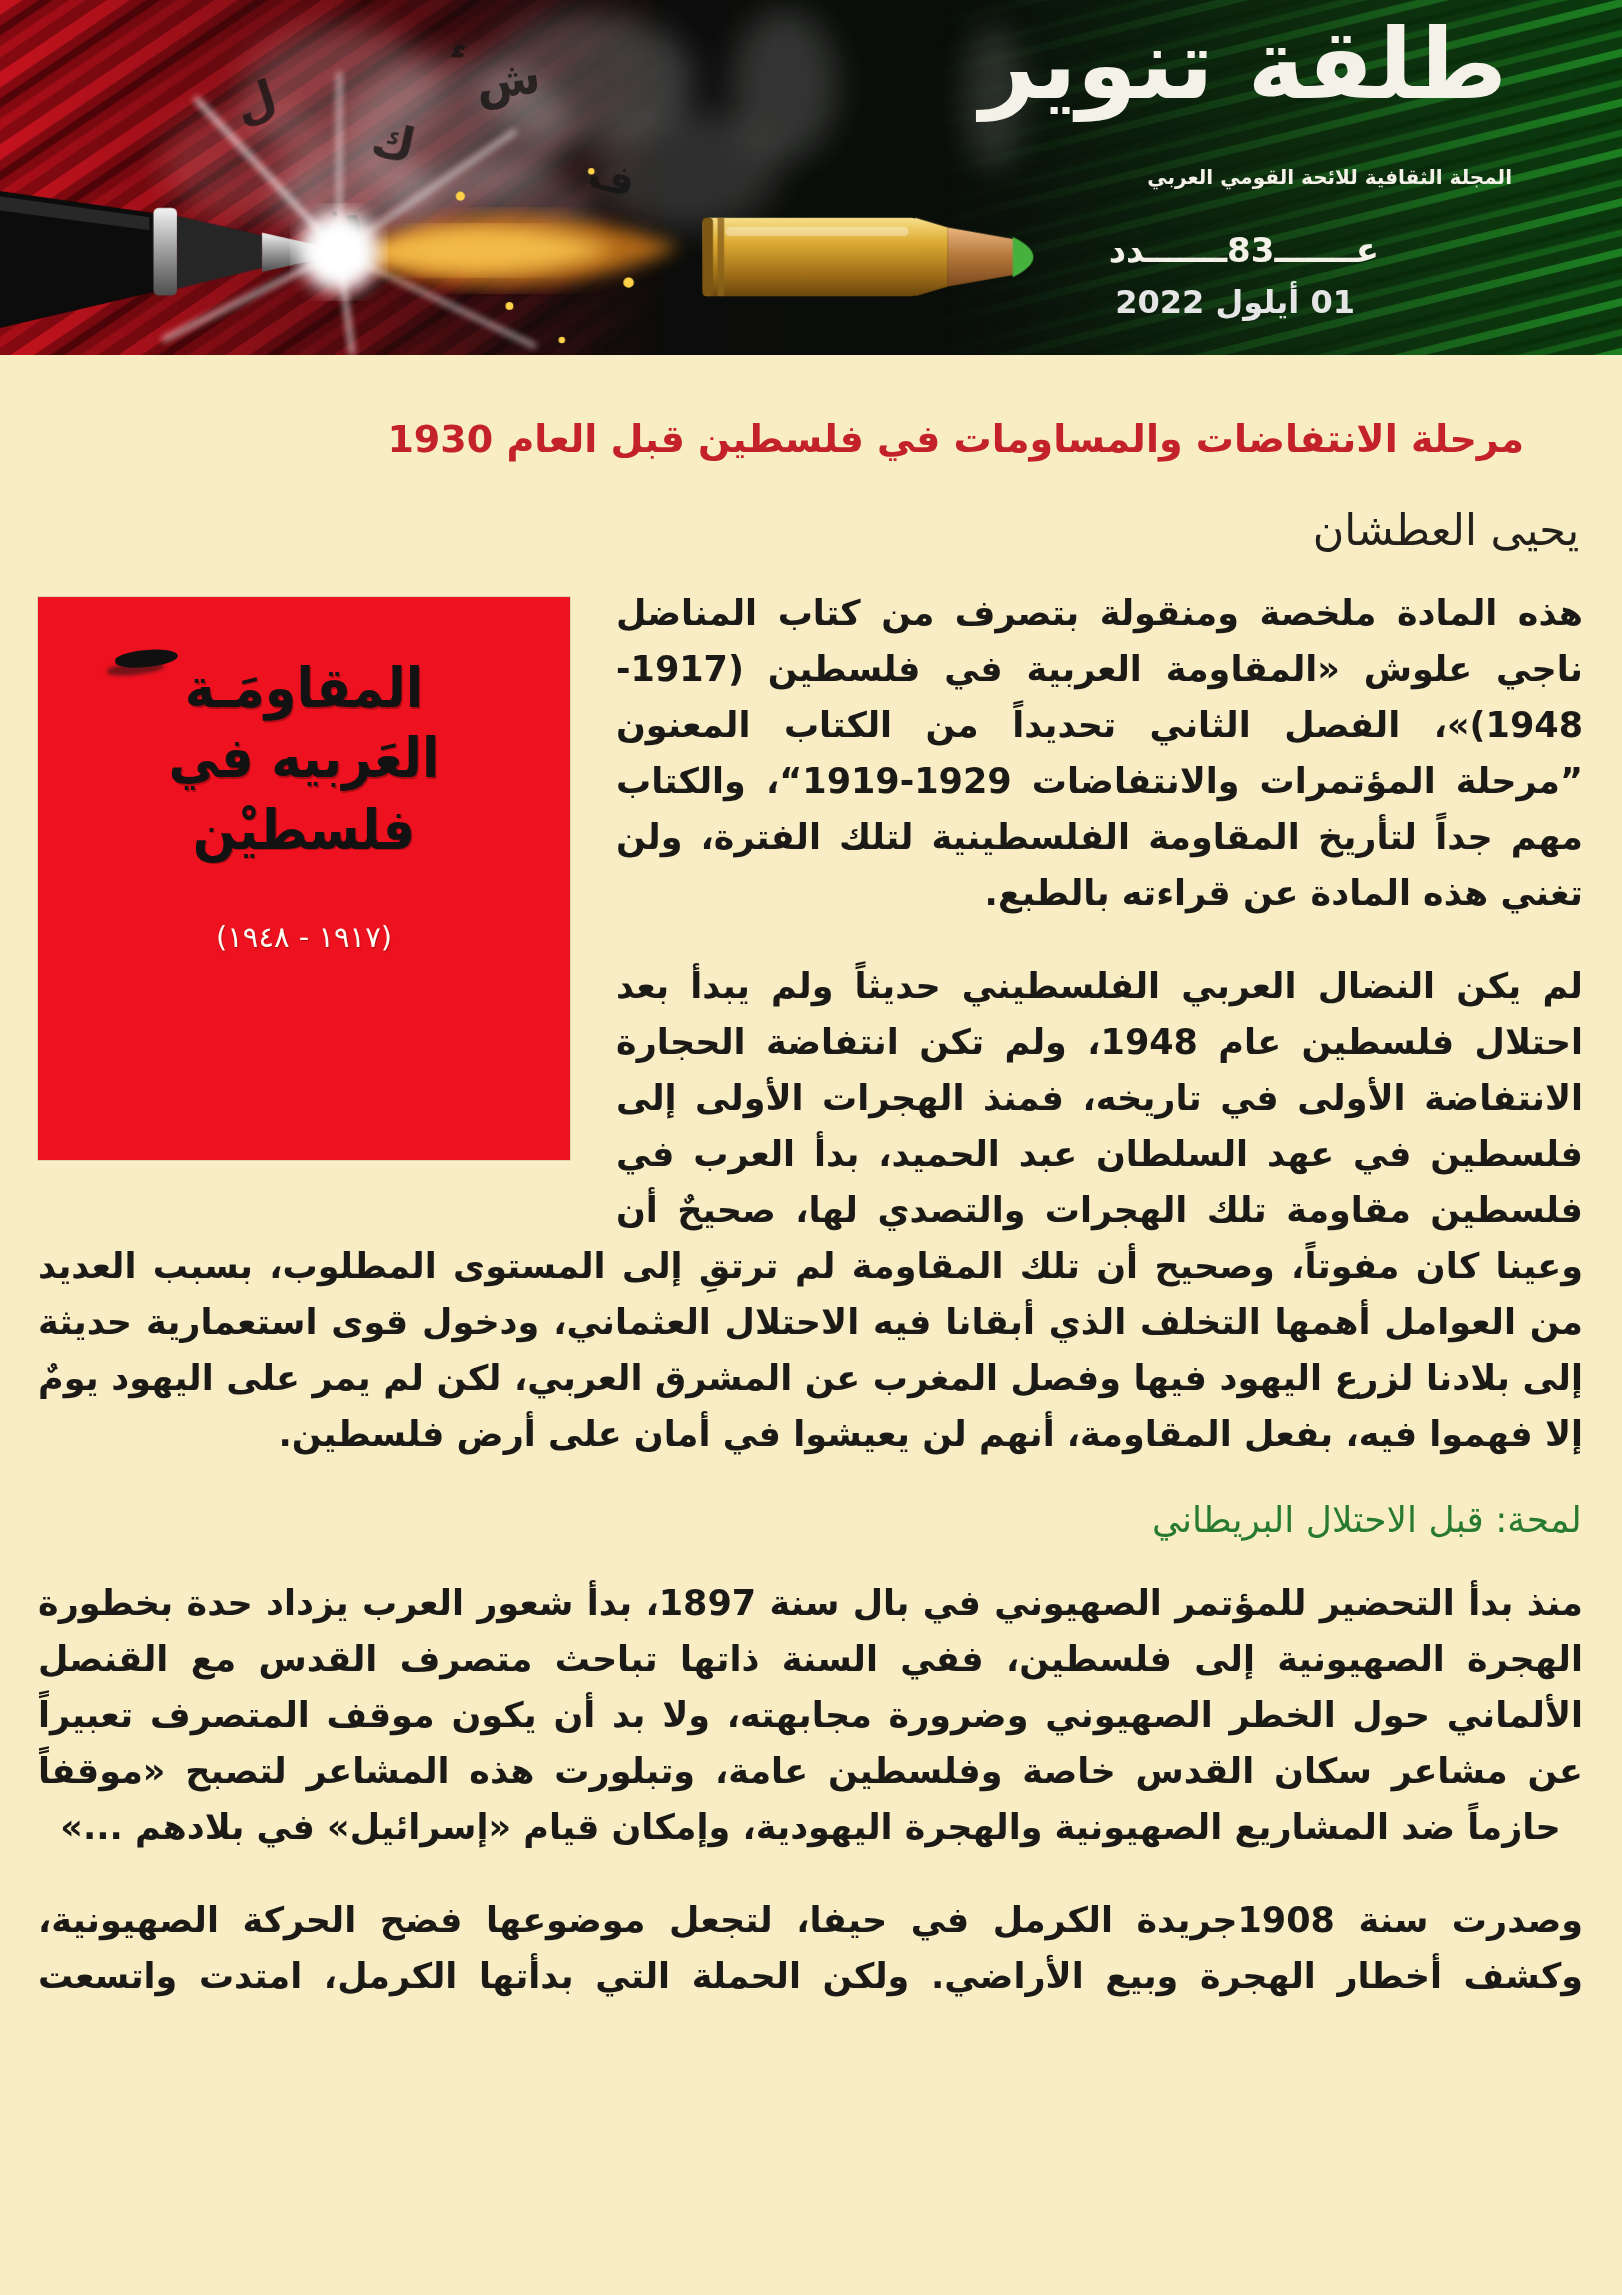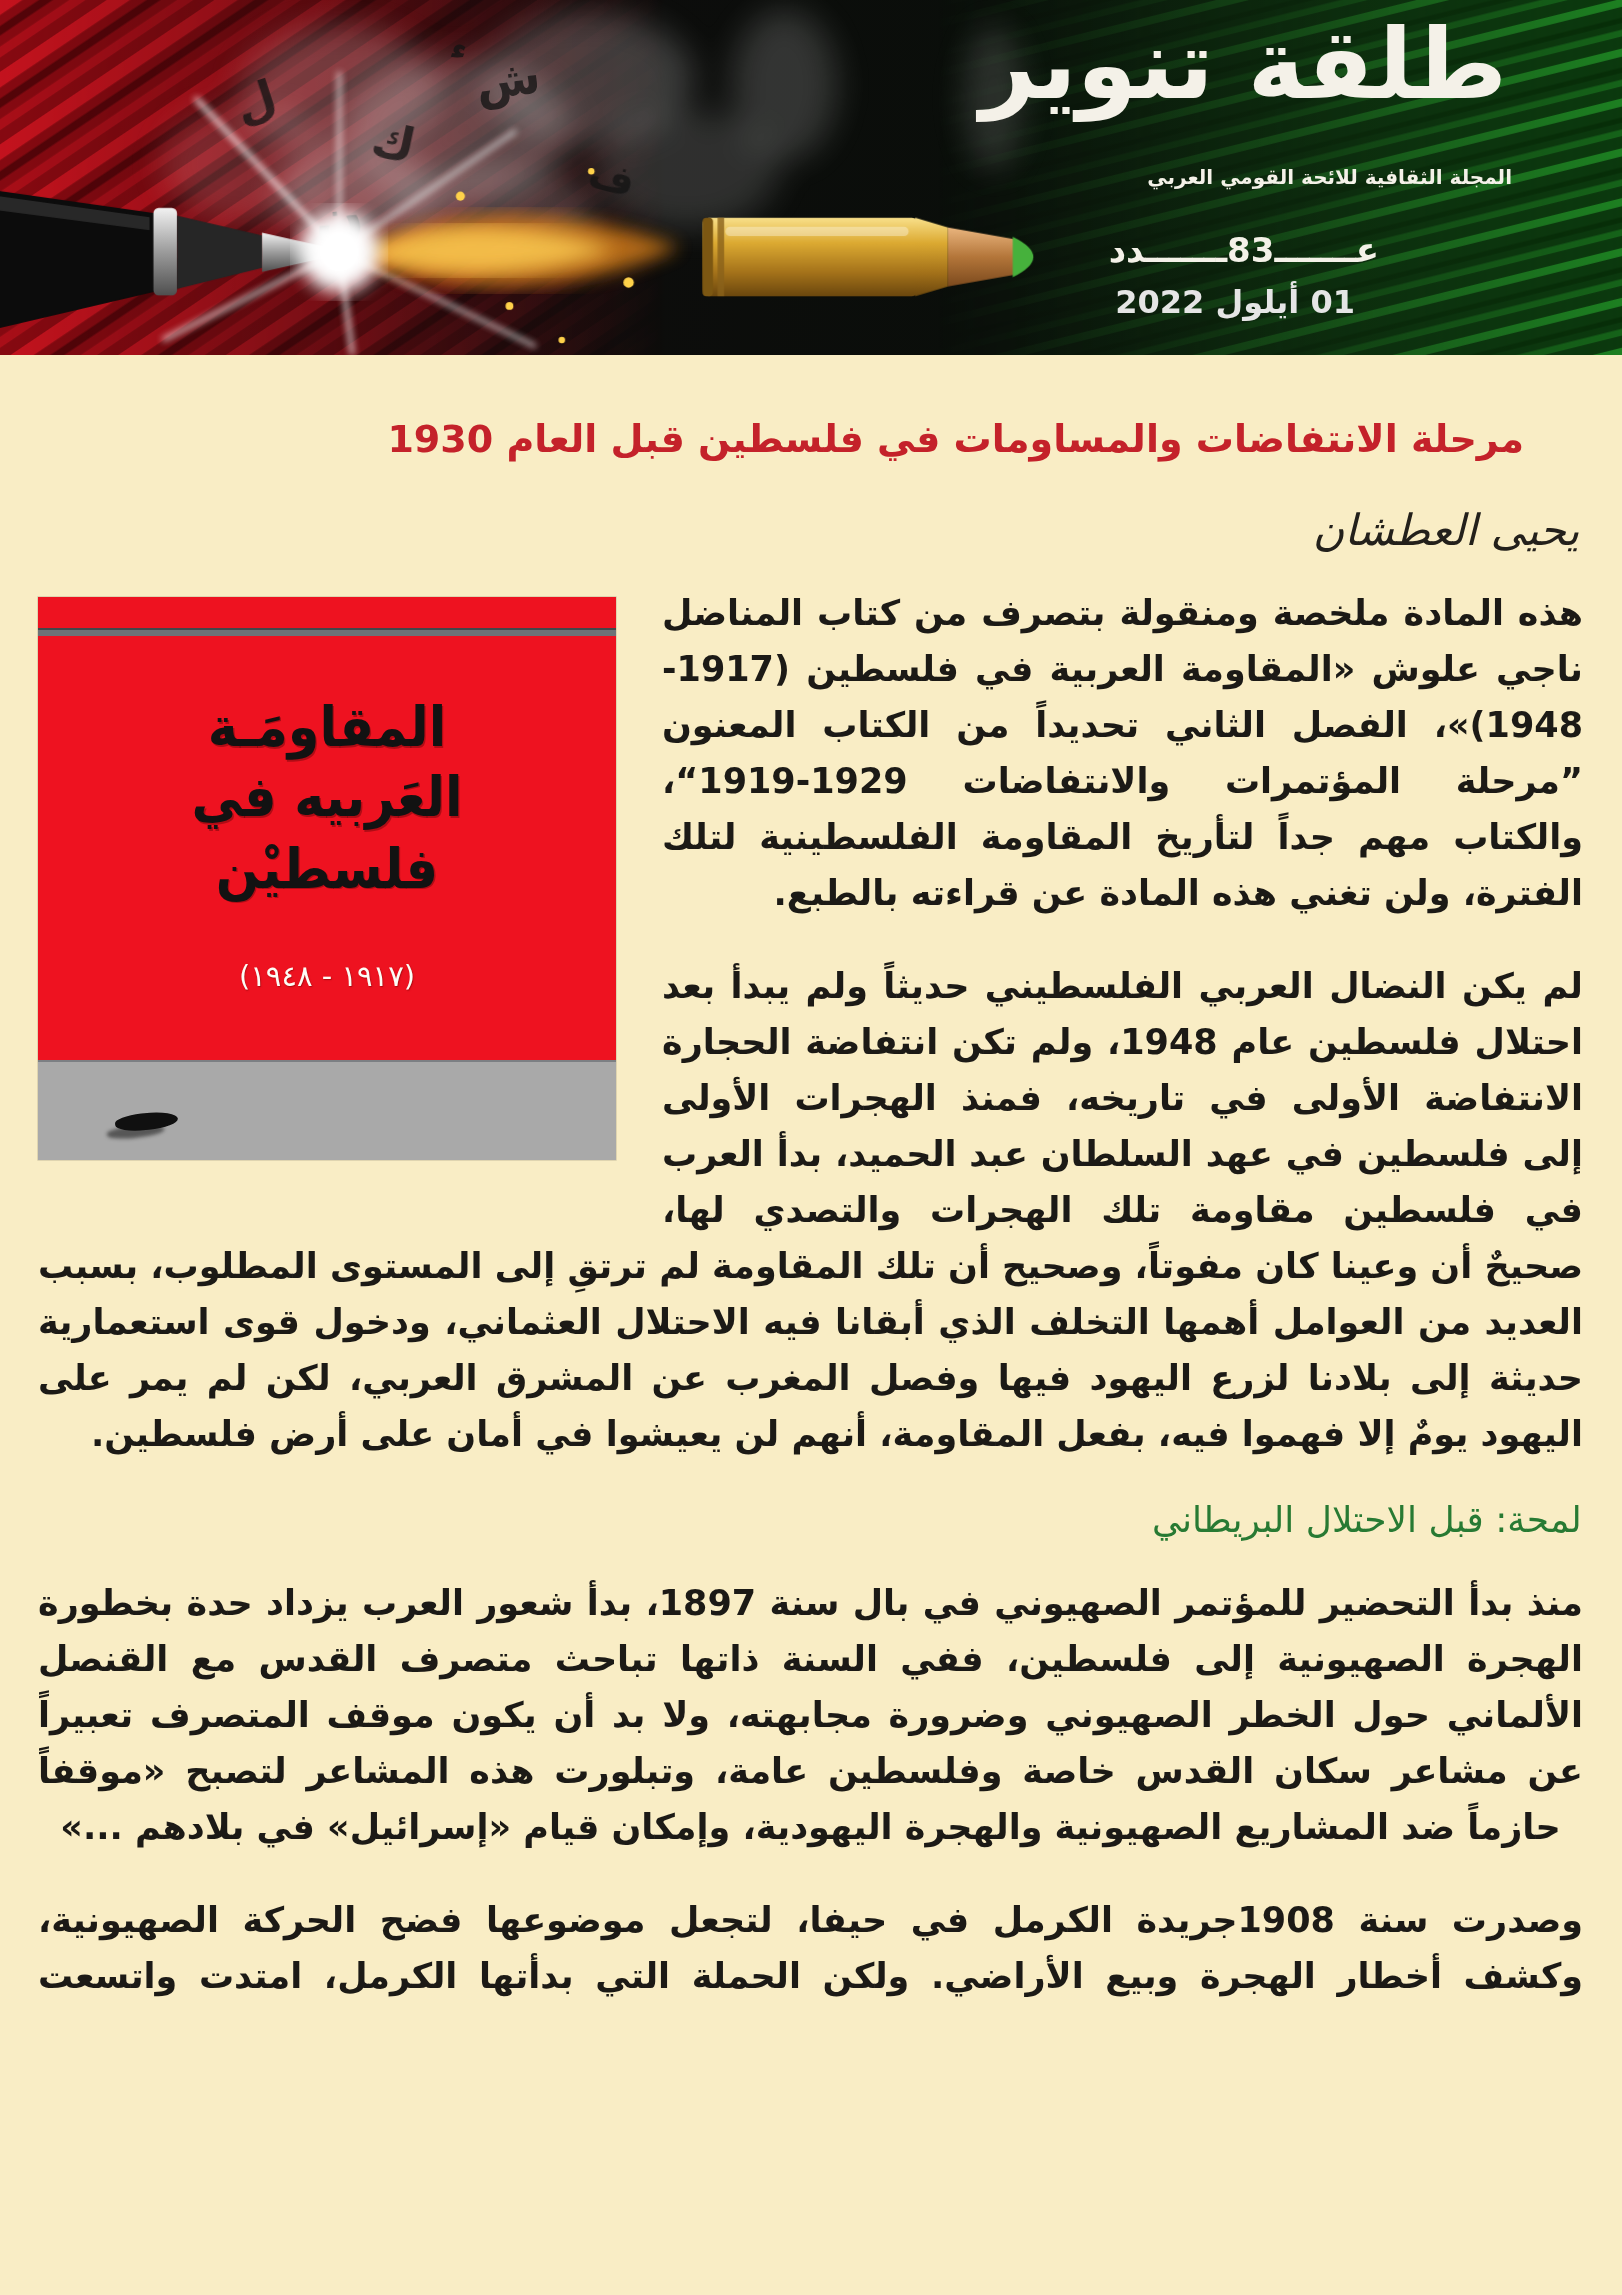--- a/index.html
+++ b/index.html
@@ -37,42 +37,42 @@
 
   
   .content{padding:60px 39px 0 39px;}
   .art-title{
     margin:0 59px 41px 0;
     font-size:38px;font-weight:bold;line-height:1.3;
     color:#c4222a;text-align:right;
   }
   .author{
     margin:0 3.9px 30px 0;
-    font-size:43px;text-align:right;color:#23201b;font-style:italic;
+    font-size:43px;text-align:right;color:#23201b;
   }
   .content p{
     margin:0 0 37px 0;
     font-size:35px;line-height:1.60;
     text-align:justify;text-justify:inter-word;font-weight:bold;
   }
   p.center-last{text-align-last:center;}
   p.full-last{text-align-last:justify;}
   .section-h{
     clear:both;
     margin:9.2px 1.3px 35px 0;
     font-size:36px;font-weight:normal;color:#287a33;text-align:right;
   }
 
   
   .book{
     float:left;
-    width:578px;height:563px;
+    width:532px;height:563px;
     margin:11.8px 46px 33px 0;
     background:#ee1220;
-    display:flex;flex-direction:column;
+    display:flex;
     box-shadow:0 0 0 0.7px rgba(0,0,0,.15);
   }
   .book-topstrip{height:31px;background:#ee1220;}
   .book-grayline{height:5.9px;background:#6e7277;border-top:2px solid #43464a;}
   .book-main{flex:1;display:flex;flex-direction:column;align-items:center;}
   .book-title{
     margin-top:64px;text-align:center;
     font-weight:bold;color:#121212;
     font-size:51px;line-height:1.28;
     transform:scaleY(1.08);

